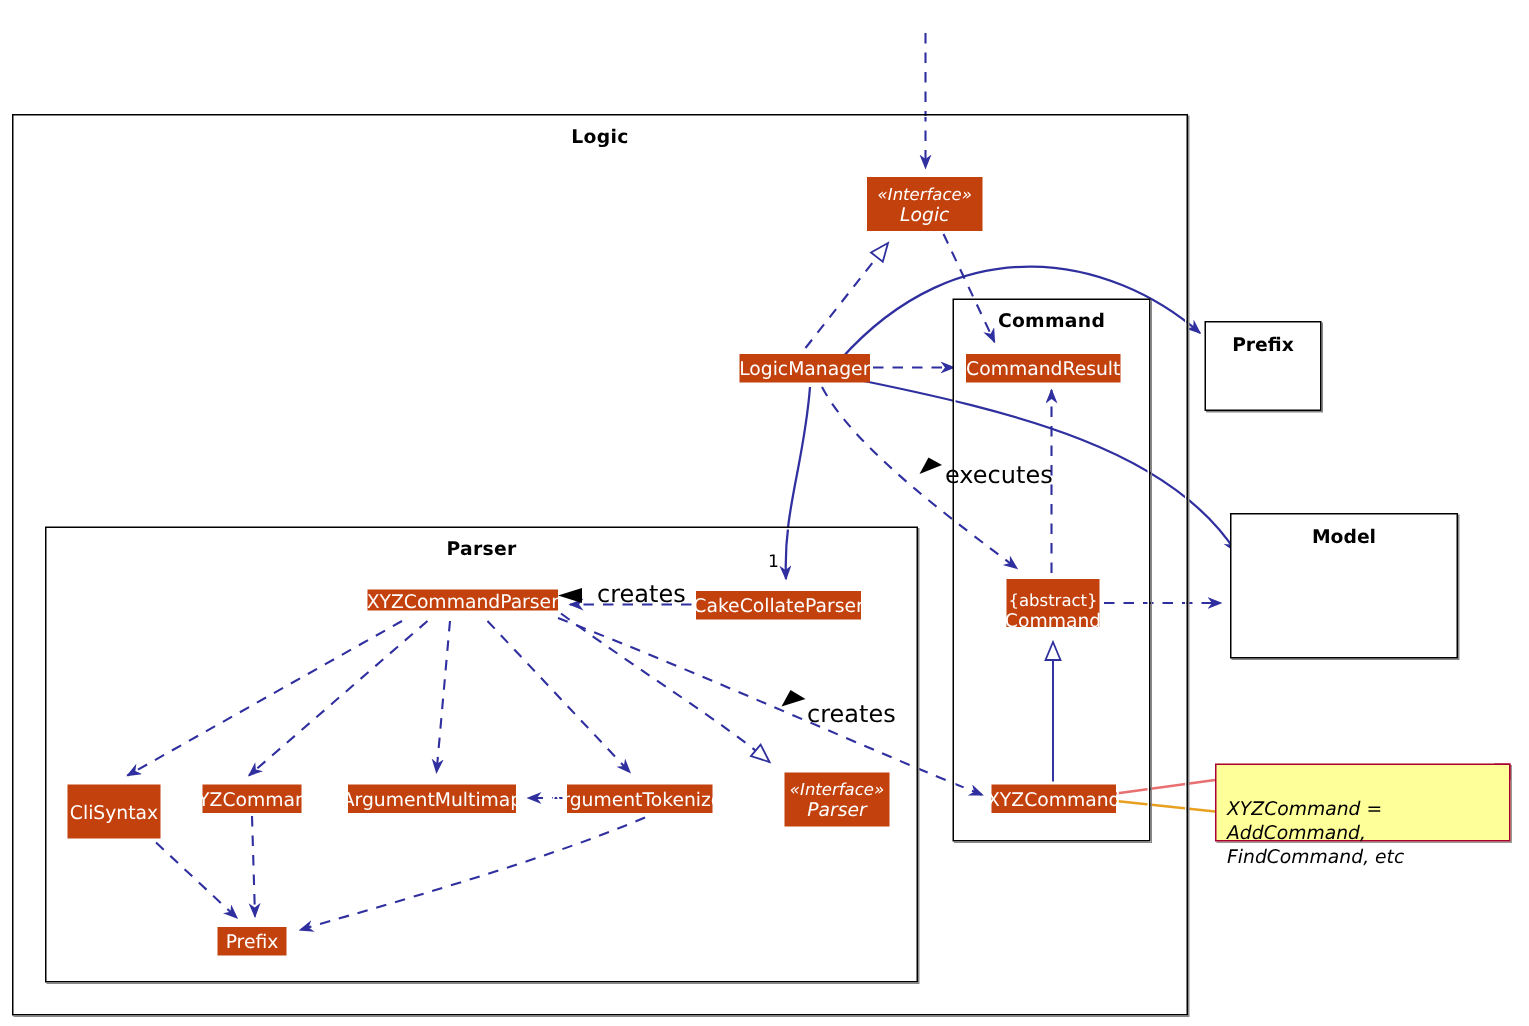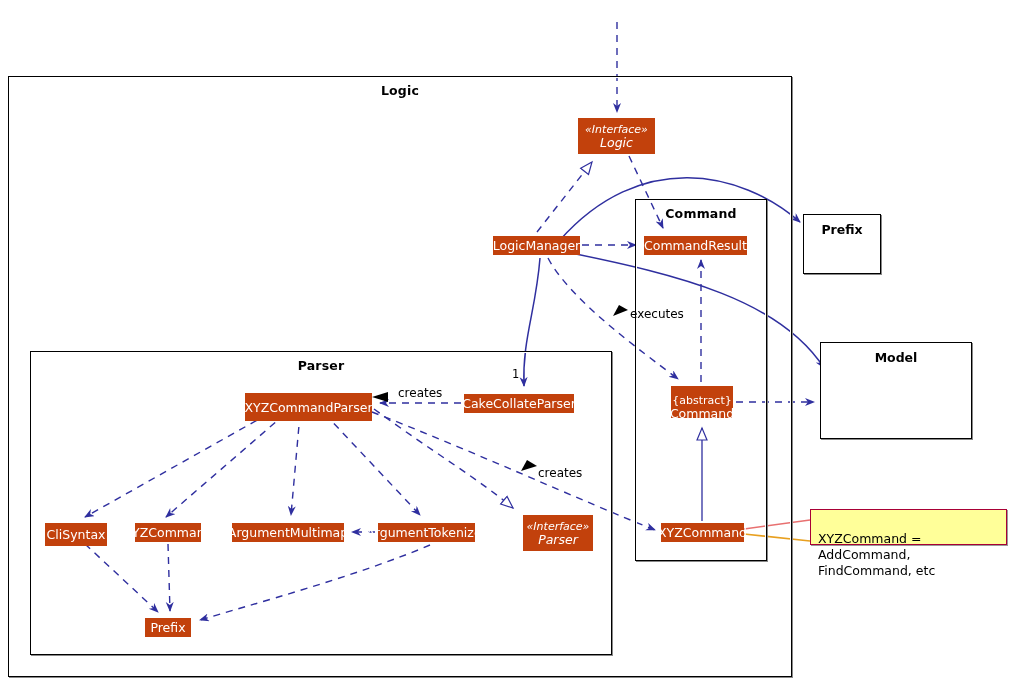--- a/index.html
+++ b/index.html
@@ -121,21 +121,21 @@
     top: 0px;
     width: 0;
     height: 0;
     border-left: 10px solid transparent;
     border-top: 10px solid #FFFF99;
   }
 
   
   .edge-label {
     position: absolute;
-    font-size: 12px;
+    font-size: 16px;
     color: #000000;
     white-space: nowrap;
     background: transparent;
   }
   .mult-label {
     position: absolute;
     font-size: 11.5px;
     color: #000000;
     white-space: nowrap;
   }
@@ -252,54 +252,54 @@
 
   <div class="cls" style="left:671px; top:386px; width:62px; height:32px;">
     <div class="stereo" style="font-style:normal;margin-top:10px;">{abstract}</div>
     <div class="cname">Command</div>
   </div>
 
   <div class="cls" style="left:661px; top:523px; width:83px; height:19px;">
     <div class="cname">XYZCommand</div>
   </div>
 
-  <div class="cls" style="left:245px; top:393px; width:127px; height:28px;">
+  <div class="cls" style="left:245px; top:393px; width:127px; height:14px;">
     <div class="cname">XYZCommandParser</div>
   </div>
 
   <div class="cls" style="left:464px; top:394px; width:110px; height:19px;">
     <div class="cname">CakeCollateParser</div>
   </div>
 
   <div class="cls iface" style="left:523px; top:515px; width:70px; height:36px;">
     <div class="stereo">«Interface»</div>
     <div class="cname">Parser</div>
   </div>
 
-  <div class="cls" style="left:45px; top:523px; width:62px; height:23px;">
+  <div class="cls" style="left:45px; top:523px; width:62px; height:36px;">
     <div class="cname">CliSyntax</div>
   </div>
 
   <div class="cls" style="left:135px; top:523px; width:66px; height:19px;">
     <div class="cname">XYZCommand</div>
   </div>
 
   <div class="cls" style="left:232px; top:523px; width:112px; height:19px;">
     <div class="cname">ArgumentMultimap</div>
   </div>
 
   <div class="cls" style="left:378px; top:523px; width:97px; height:19px;">
     <div class="cname">ArgumentTokenizer</div>
   </div>
 
   <div class="cls" style="left:145px; top:618px; width:46px; height:19px;">
     <div class="cname">Prefix</div>
   </div>
 
-  <div class="note" style="left:810px; top:509px; width:197px; height:36px;">
+  <div class="note" style="left:810px; top:509px; width:197px; height:52px;font-style:italic;">
     <span>XYZCommand = AddCommand,
 FindCommand, etc</span>
     <span class="fold"></span>
     <span class="fold2"></span>
   </div>
 
   <div class="edge-label" style="left:398px; top:386px;">creates</div>
 
   <div class="edge-label" style="left:538px; top:466px;">creates</div>
 

